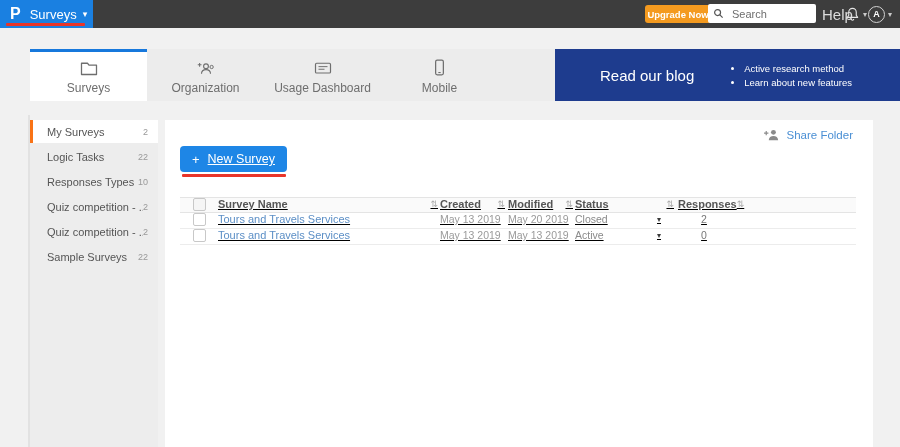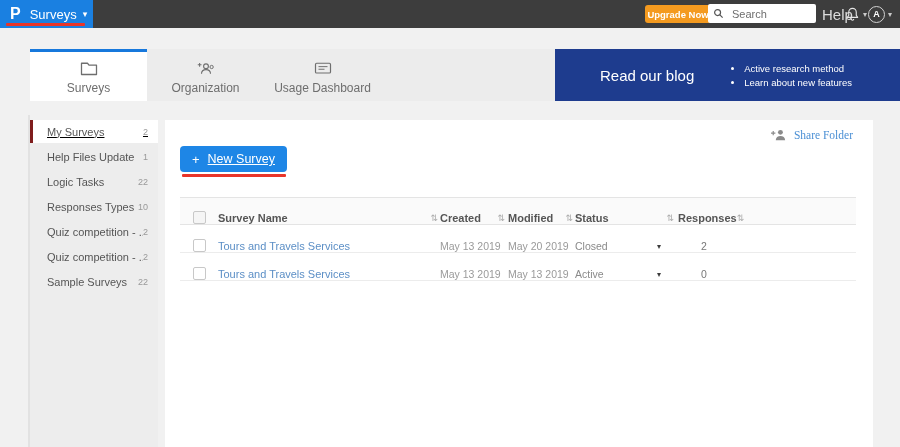--- a/index.html
+++ b/index.html
@@ -36,36 +36,36 @@
   
   .banner { position:absolute; left:555px; top:49px; width:380px; height:52px; background:#1e3c8e; display:flex; align-items:center; cursor:pointer; }
   .banner-title { color:#fff; font-size:15px; margin-left:45px; white-space:nowrap; }
   .banner-bullets { margin-left:38px; list-style-position:outside; padding-left:12px; }
   .banner-bullets li { color:#fff; font-size:9.5px; margin:3px 0; }
 
   
   .scroll-line { position:absolute; left:28px; top:115px; width:2px; height:332px; background:#e2e2e2; }
   .sidebar { position:absolute; left:30px; top:120px; width:128px; height:327px; background:#ededed; }
   .side-item { height:23px; margin-bottom:2px; background:#ededed; display:flex; align-items:center; padding:0 10px 0 14px; cursor:pointer; border-left:3px solid transparent; }
-  .side-item.active { background:#fff; border-left:3px solid #7f1d1d;text-decoration:underline; }
+  .side-item.active { background:#fff; border-left:3px solid #f97316; }
   .side-label { font-size:11px; color:#555; flex:1 1 auto; white-space:nowrap; overflow:hidden; }
   .side-count { font-size:9px; color:#999; }
 
   
   .card { position:absolute; left:165px; top:120px; width:708px; height:327px; background:#fff; }
-  .share-folder { position:absolute; right:20px; top:8px; display:flex; align-items:center; gap:7px; cursor:pointer;font-family:Liberation Serif, serif; }
+  .share-folder { position:absolute; right:20px; top:8px; display:flex; align-items:center; gap:7px; cursor:pointer; }
   .share-folder span.lbl { color:#4a8fd4; font-size:11.5px; }
   .new-survey-btn { position:absolute; left:15px; top:26px; width:107px; height:26px; background:#1e86e6; border:none; border-radius:4px; color:#fff; cursor:pointer; font-family:"Liberation Sans",sans-serif; display:flex; align-items:center; justify-content:center; gap:8px; }
   .new-survey-btn .plus { font-size:13px; }
   .new-survey-btn .txt { font-size:12.5px;text-decoration:underline; }
   .ann-btn { left:17px; top:54px; width:104px; height:3px; }
 
   
   .tbl { position:absolute; left:15px; top:77px; width:676px; }
-  .trow { display:flex; align-items:flex-end; height:28px; border-bottom:1px solid #ececec; background:#fff; }
+  .trow { display:flex; align-items:flex-start; height:16px; border-bottom:1px solid #ececec; background:#fff;text-decoration:underline; }
   .trow.thead { background:#fafafa; border-top:1px solid #e4e4e4; border-bottom:1px solid #e4e4e4; }
   .c-check { width:38px; display:flex; justify-content:center; }
   .cbox { width:13px; height:13px; border:1px solid #c8c8c8; border-radius:2px; background:#fff; cursor:pointer; }
   .thead .cbox { background:#f5f5f5; }
   .c-name { width:220px; display:flex; align-items:center; }
   .c-created { width:67px; display:flex; align-items:center; padding-left:2px; }
   .c-modified { width:68px; display:flex; align-items:center; padding-left:3px; }
   .c-status { width:101px; display:flex; align-items:center; padding-left:2px; }
   .c-resp { width:60px; display:flex; align-items:center; padding-left:4px; }
   .hdr-lbl { font-size:11px; font-weight:bold; color:#555; }
@@ -138,39 +138,44 @@
     <div class="tab">
       <span class="tab-icon">
         <svg width="18" height="15" viewBox="0 0 24 20">
           <rect x="2" y="3" width="20" height="13" rx="1.5" fill="none" stroke="#6e6e6e" stroke-width="1.6"></rect>
           <line x1="6" y1="7.5" x2="18" y2="7.5" stroke="#6e6e6e" stroke-width="1.3"></line>
           <line x1="6" y1="11" x2="14" y2="11" stroke="#6e6e6e" stroke-width="1.3"></line>
         </svg>
       </span>
       <span class="tab-label">Usage Dashboard</span>
     </div>
+    <div class="tab">
+      <span class="tab-icon">
+        <svg width="11" height="17" viewBox="0 0 14 22">
+          <rect x="2" y="1.5" width="10" height="19" rx="2" fill="none" stroke="#6e6e6e" stroke-width="1.6"></rect>
+          <line x1="5.5" y1="17.5" x2="8.5" y2="17.5" stroke="#6e6e6e" stroke-width="1.4"></line>
+        </svg>
+      </span>
+      <span class="tab-label">Mobile</span>
+    </div>
   </div>
 
   <div class="banner">
     <span class="banner-title">Read our blog</span>
     <ul class="banner-bullets">
       <li>Active research method</li>
       <li>Learn about new features</li>
     </ul>
   </div>
 
   <div class="scroll-line"></div>
   <nav class="sidebar">
     <div class="side-item active">
       <span class="side-label">My Surveys</span>
       <span class="side-count">2</span>
-    </div>
-    <div class="side-item">
-      <span class="side-label">Help Files Update</span>
-      <span class="side-count">1</span>
     </div>
     <div class="side-item">
       <span class="side-label">Logic Tasks</span>
       <span class="side-count">22</span>
     </div>
     <div class="side-item">
       <span class="side-label">Responses Types</span>
       <span class="side-count">10</span>
     </div>
     <div class="side-item">

